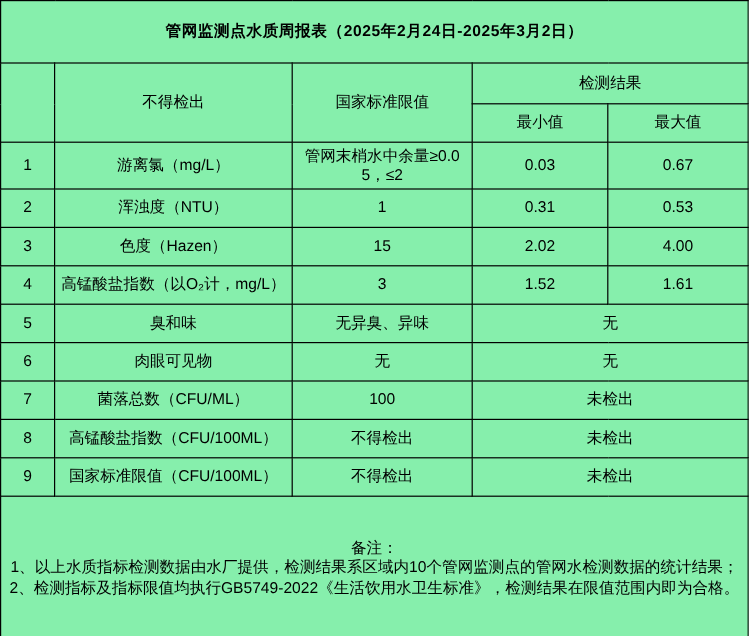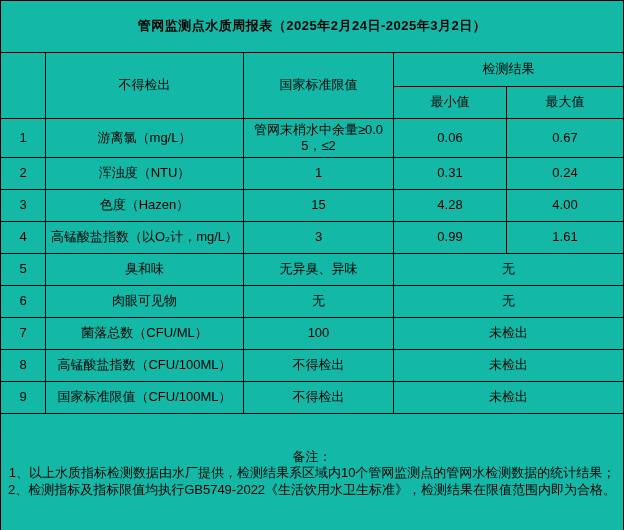--- a/index.html
+++ b/index.html
@@ -6,21 +6,21 @@
     margin: 0;
     padding: 0;
     background: #ffffff;
     font-family: "Liberation Sans", "DejaVu Sans", sans-serif;
     color: #000000;
   }
   .report {
     width: 624px;
     height: 530px;
     box-sizing: border-box;
-    background: #14b8a6;
+    background: #86efac;
   }
   table.wq {
     border-collapse: collapse;
     table-layout: fixed;
     width: 623px;
     margin: 0;
   }
   table.wq td {
     border: 1px solid #000000;
     text-align: center;
@@ -77,42 +77,42 @@
       </tr>
       <tr class="header-row-2">
         <td>最小值</td>
         <td>最大值</td>
       </tr>
 
       <tr class="data-row-tall">
         <td>1</td>
         <td>游离氯（mg/L）</td>
         <td>管网末梢水中余量≥0.05，≤2</td>
-        <td>0.06</td>
+        <td>0.03</td>
         <td>0.67</td>
       </tr>
       <tr class="data-row">
         <td>2</td>
         <td>浑浊度（NTU）</td>
         <td>1</td>
         <td>0.31</td>
-        <td>0.24</td>
+        <td>0.53</td>
       </tr>
       <tr class="data-row">
         <td>3</td>
         <td>色度（Hazen）</td>
         <td>15</td>
-        <td>4.28</td>
+        <td>2.02</td>
         <td>4.00</td>
       </tr>
       <tr class="data-row">
         <td>4</td>
         <td>高锰酸盐指数（以O₂计，mg/L）</td>
         <td>3</td>
-        <td>0.99</td>
+        <td>1.52</td>
         <td>1.61</td>
       </tr>
       <tr class="data-row">
         <td>5</td>
         <td>臭和味</td>
         <td>无异臭、异味</td>
         <td colspan="2">无</td>
       </tr>
       <tr class="data-row">
         <td>6</td>

